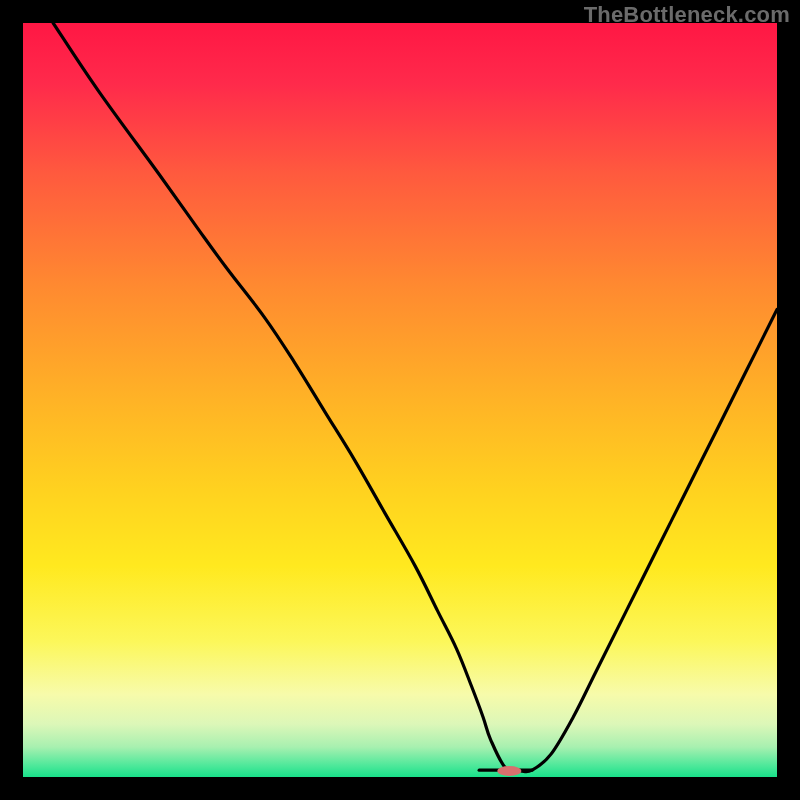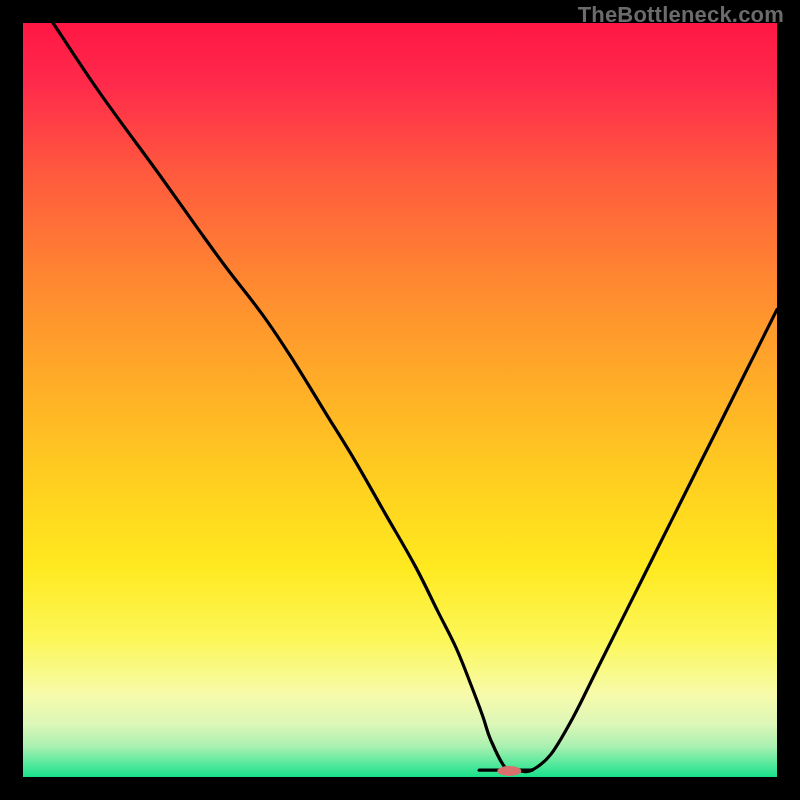--- a/index.html
+++ b/index.html
@@ -21,21 +21,21 @@
   .plot {
     position: absolute;
     left: 23px;
     top: 23px;
     width: 754px;
     height: 754px;
   }
   .watermark {
     position: absolute;
     top: 2px;
-    right: 16px;
+    right: 10px;
     font-family: Arial, Helvetica, sans-serif;
     font-size: 22px;
     font-weight: 600;
     color: #6b6b6b;
     letter-spacing: 0.2px;
   }
 </style>
 </head>
 <body>
 

